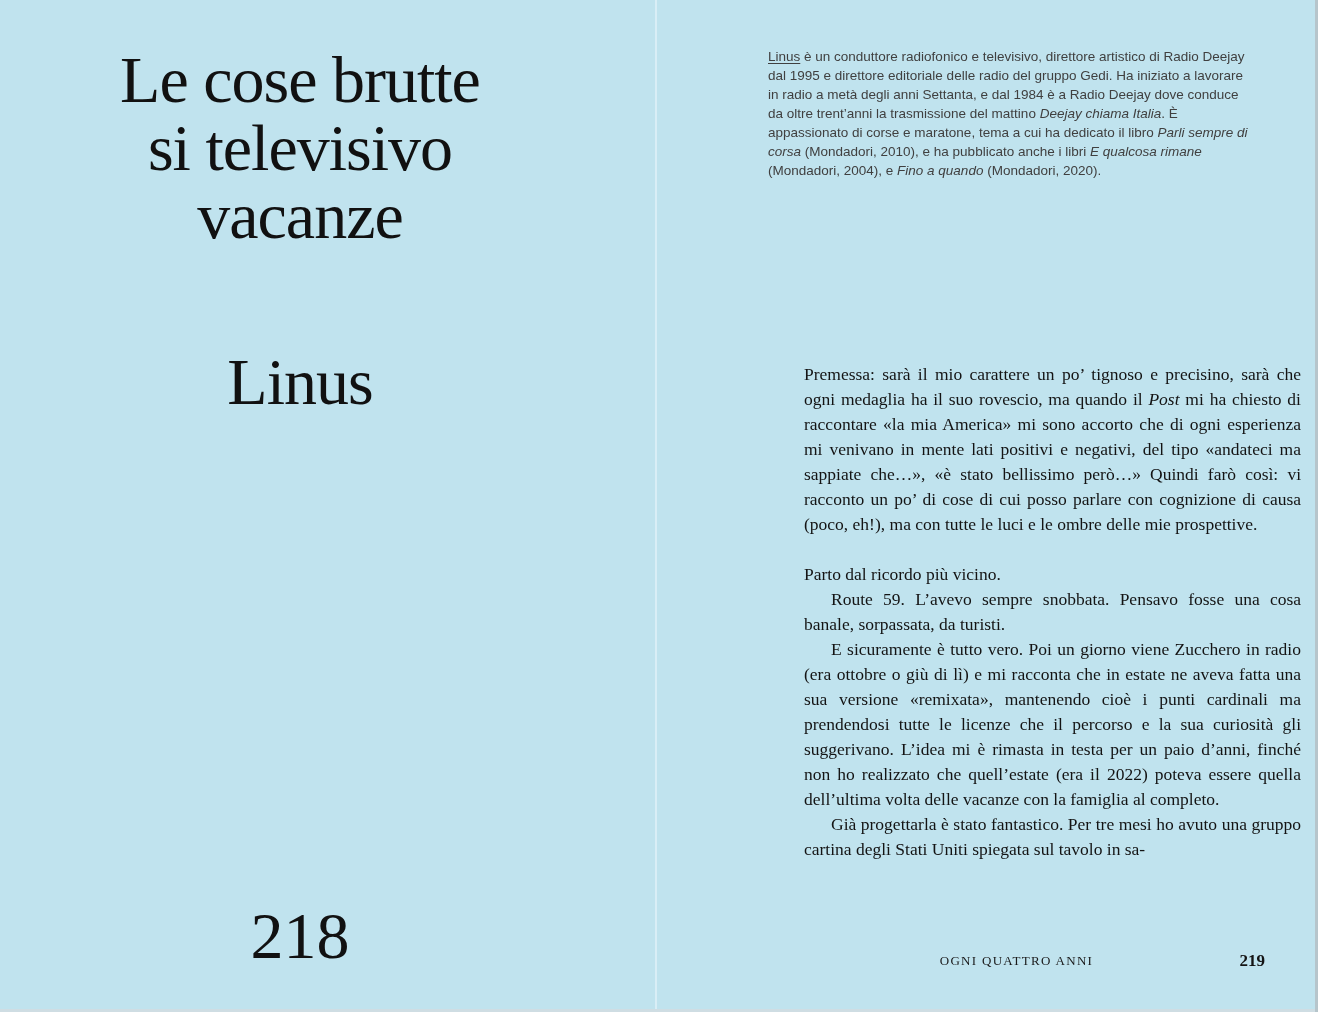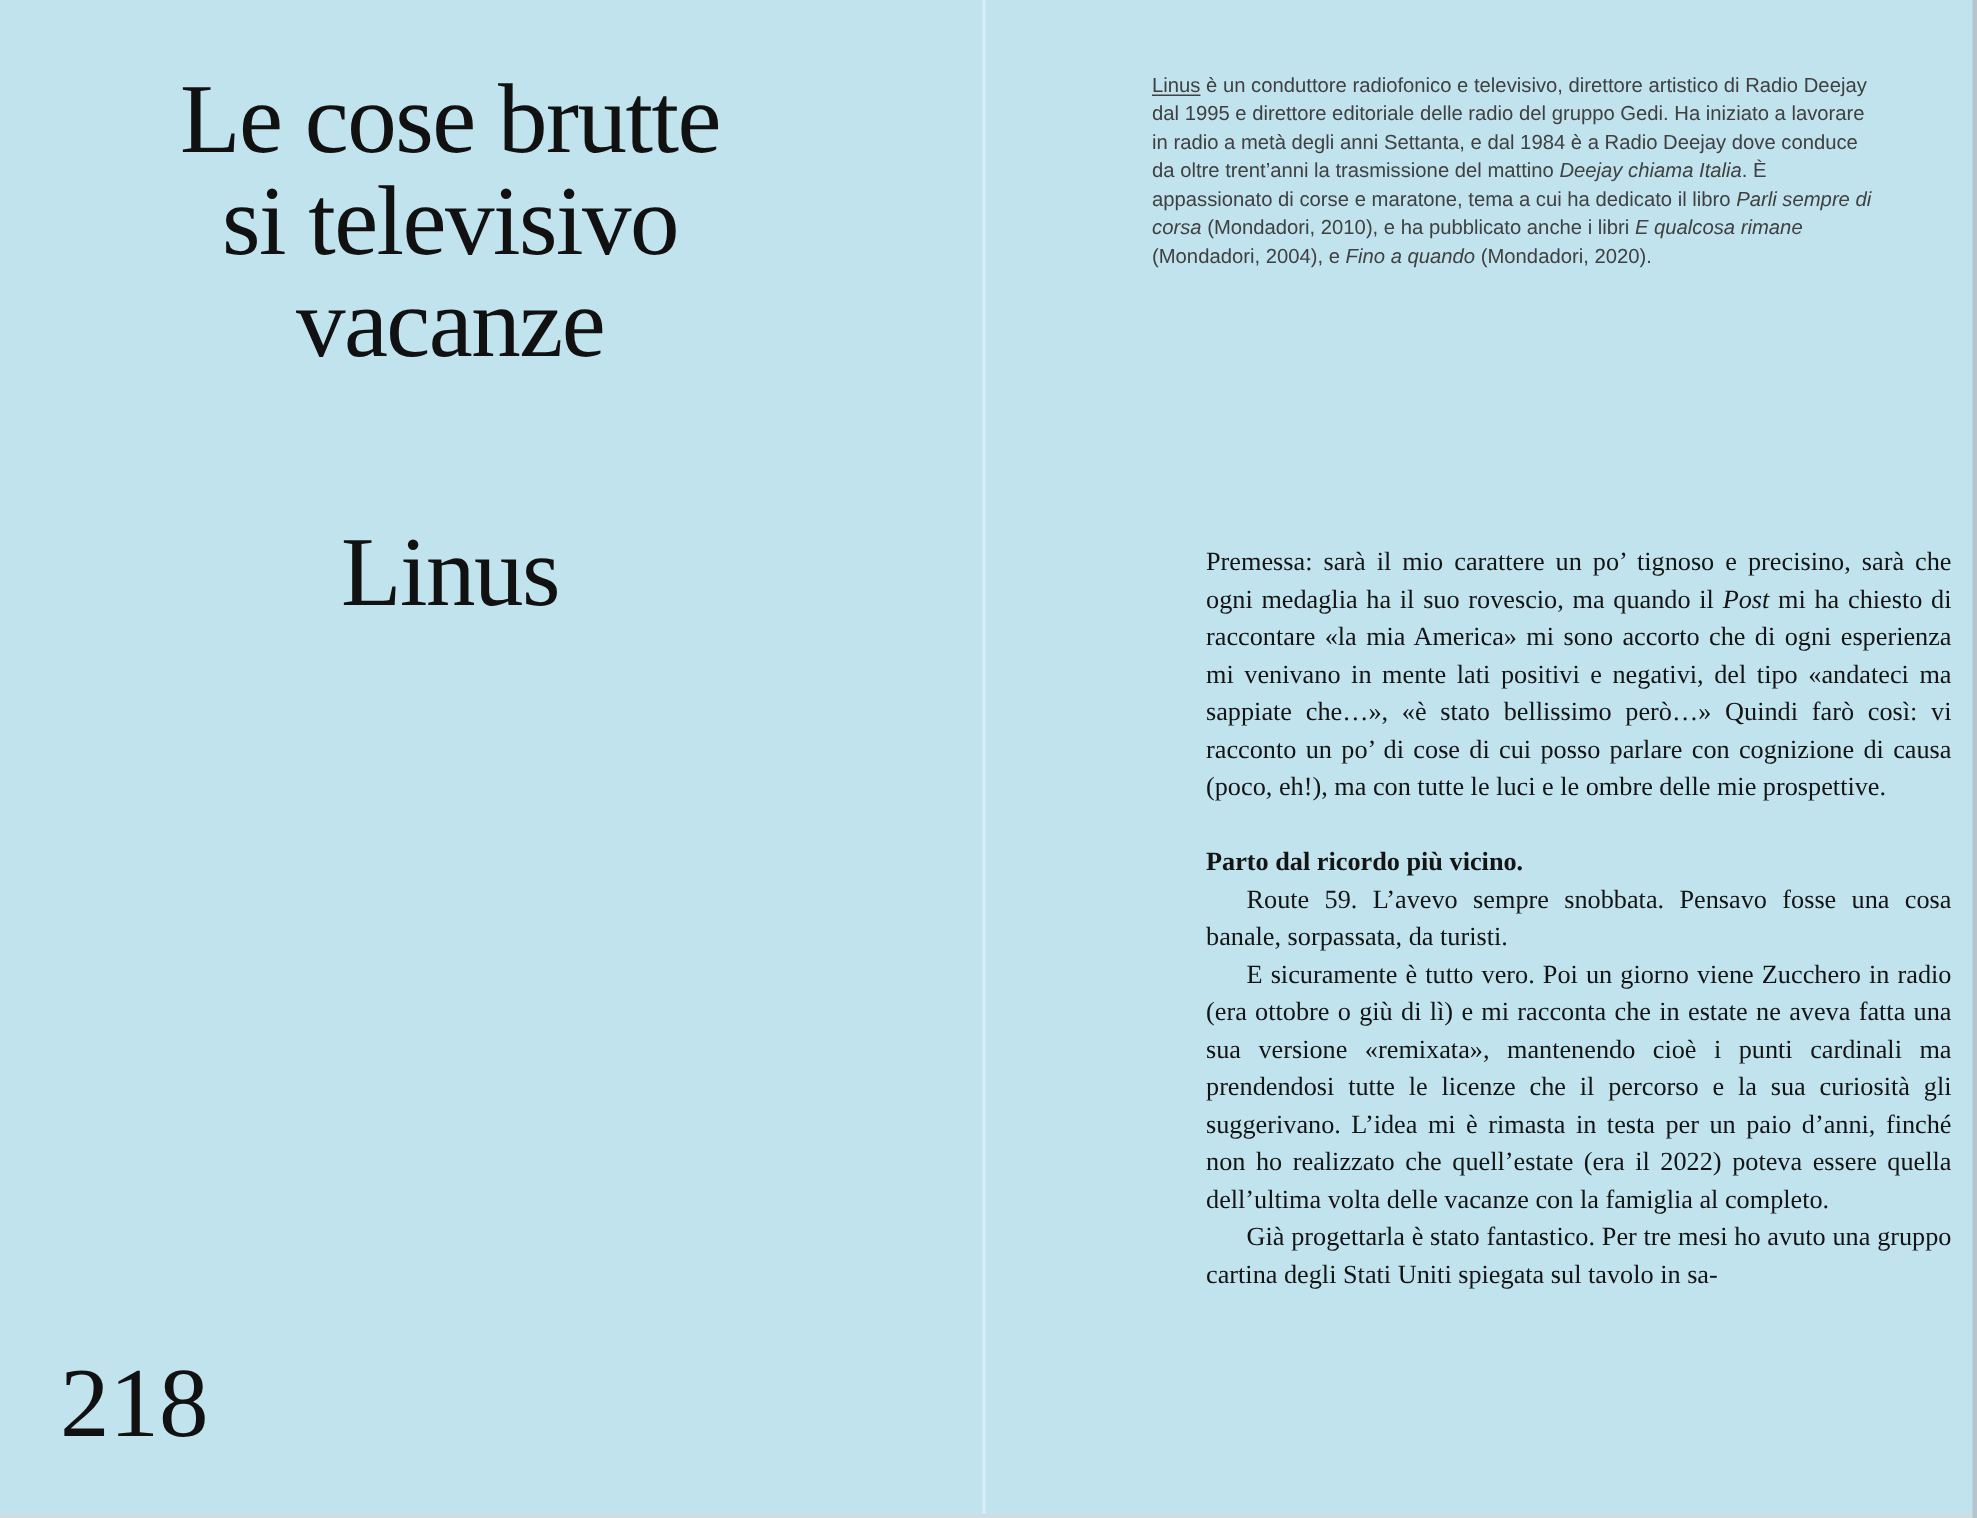--- a/index.html
+++ b/index.html
@@ -44,21 +44,21 @@
   }
   .author-name {
     position: absolute; top: 348px; left: 40px; width: 520px;
     text-align: center;
     font-size: 66px; line-height: 68px;
     letter-spacing: -1px;
     color: #111;
   }
   .folio-left {
     position: absolute; top: 902px; left: 40px; width: 520px;
-    text-align: left;
+    text-align: center;
     font-size: 66px; line-height: 68px;
     color: #111;
   }
 
   
   .bio {
     position: absolute; left: 111px; top: 47px; width: 480px;
     font-family: "Liberation Sans", sans-serif;
     font-size: 13.5px; line-height: 19px;
     color: #404040;
@@ -69,21 +69,21 @@
   .body-text {
     position: absolute; left: 111px; top: 362px; width: 497px;
     font-size: 17.5px; line-height: 25px;
     text-align: justify;
     color: #141414;
     hyphens: auto;
     margin-left: 36px;
   }
   .body-text p { margin: 0; }
   .body-text p.indent { text-indent: 27px; }
-  .body-text p.space-before { margin-top: 25px; font-weight: bold; }
+  .body-text p.space-before { margin-top: 25px; }
   .body-text .italic { font-style: italic; }
 
   .footer {
     position: absolute; left: 111px; top: 951px; width: 497px; height: 24px;
   }
   .running-title {
     display: block; text-align: center;
     font-size: 13px; line-height: 20px;
     letter-spacing: 1.3px;
     color: #1a1a1a;
@@ -117,19 +117,23 @@
     <p class="bio"><span class="bio-name">Linus</span><span> è un conduttore radiofonico e televisivo, direttore artistico di Radio Deejay dal 1995 e direttore editoriale delle radio del gruppo Gedi. Ha iniziato a lavorare in radio a metà degli anni Settanta, e dal 1984 è a Radio Deejay dove conduce da oltre trent’anni la trasmissione del mattino </span><span class="book-title">Deejay chiama Italia</span><span>. È appassionato di corse e maratone, tema a cui ha dedicato il libro </span><span class="book-title">Parli sempre di corsa</span><span> (Mondadori, 2010), e ha pubblicato anche i libri </span><span class="book-title">E qualcosa rimane</span><span> (Mondadori, 2004), e </span><span class="book-title">Fino a quando</span><span> (Mondadori, 2020).</span></p>
 
     <div class="body-text" lang="it">
       <p><span>Premessa: sarà il mio carattere un po’ tignoso e precisino, sarà che ogni medaglia ha il suo rovescio, ma quando il </span><span class="italic">Post</span><span> mi ha chiesto di raccontare «la mia America» mi sono accorto che di ogni esperienza mi venivano in mente lati positivi e negativi, del tipo «andateci ma sappiate che…», «è stato bellissimo però…» Quindi farò così: vi racconto un po’ di cose di cui posso parlare con cognizione di causa (poco, eh!), ma con tutte le luci e le ombre delle mie prospettive.</span></p>
       <p class="space-before">Parto dal ricordo più vicino.</p>
       <p class="indent">Route 59. L’avevo sempre snobbata. Pensavo fosse una cosa banale, sorpassata, da turisti.</p>
       <p class="indent">E sicuramente è tutto vero. Poi un giorno viene Zucchero in radio (era ottobre o giù di lì) e mi racconta che in estate ne aveva fatta una sua versione «remixata», mantenendo cioè i punti cardinali ma prendendosi tutte le licenze che il percorso e la sua curiosità gli suggerivano. L’idea mi è rimasta in testa per un paio d’anni, finché non ho realizzato che quell’estate (era il 2022) poteva essere quella dell’ultima volta delle vacanze con la famiglia al completo.</p>
       <p class="indent">Già progettarla è stato fantastico. Per tre mesi ho avuto una gruppo cartina degli Stati Uniti spiegata sul tavolo in sa-</p>
     </div>
 
+    <div class="footer">
+      <span class="running-title">OGNI QUATTRO ANNI</span>
+      <span class="folio-right">219</span>
+    </div>
 
   </div>
 
   <div class="edge-bottom"></div>
   <div class="edge-right"></div>
 
 </div>
 
 </body></html>

